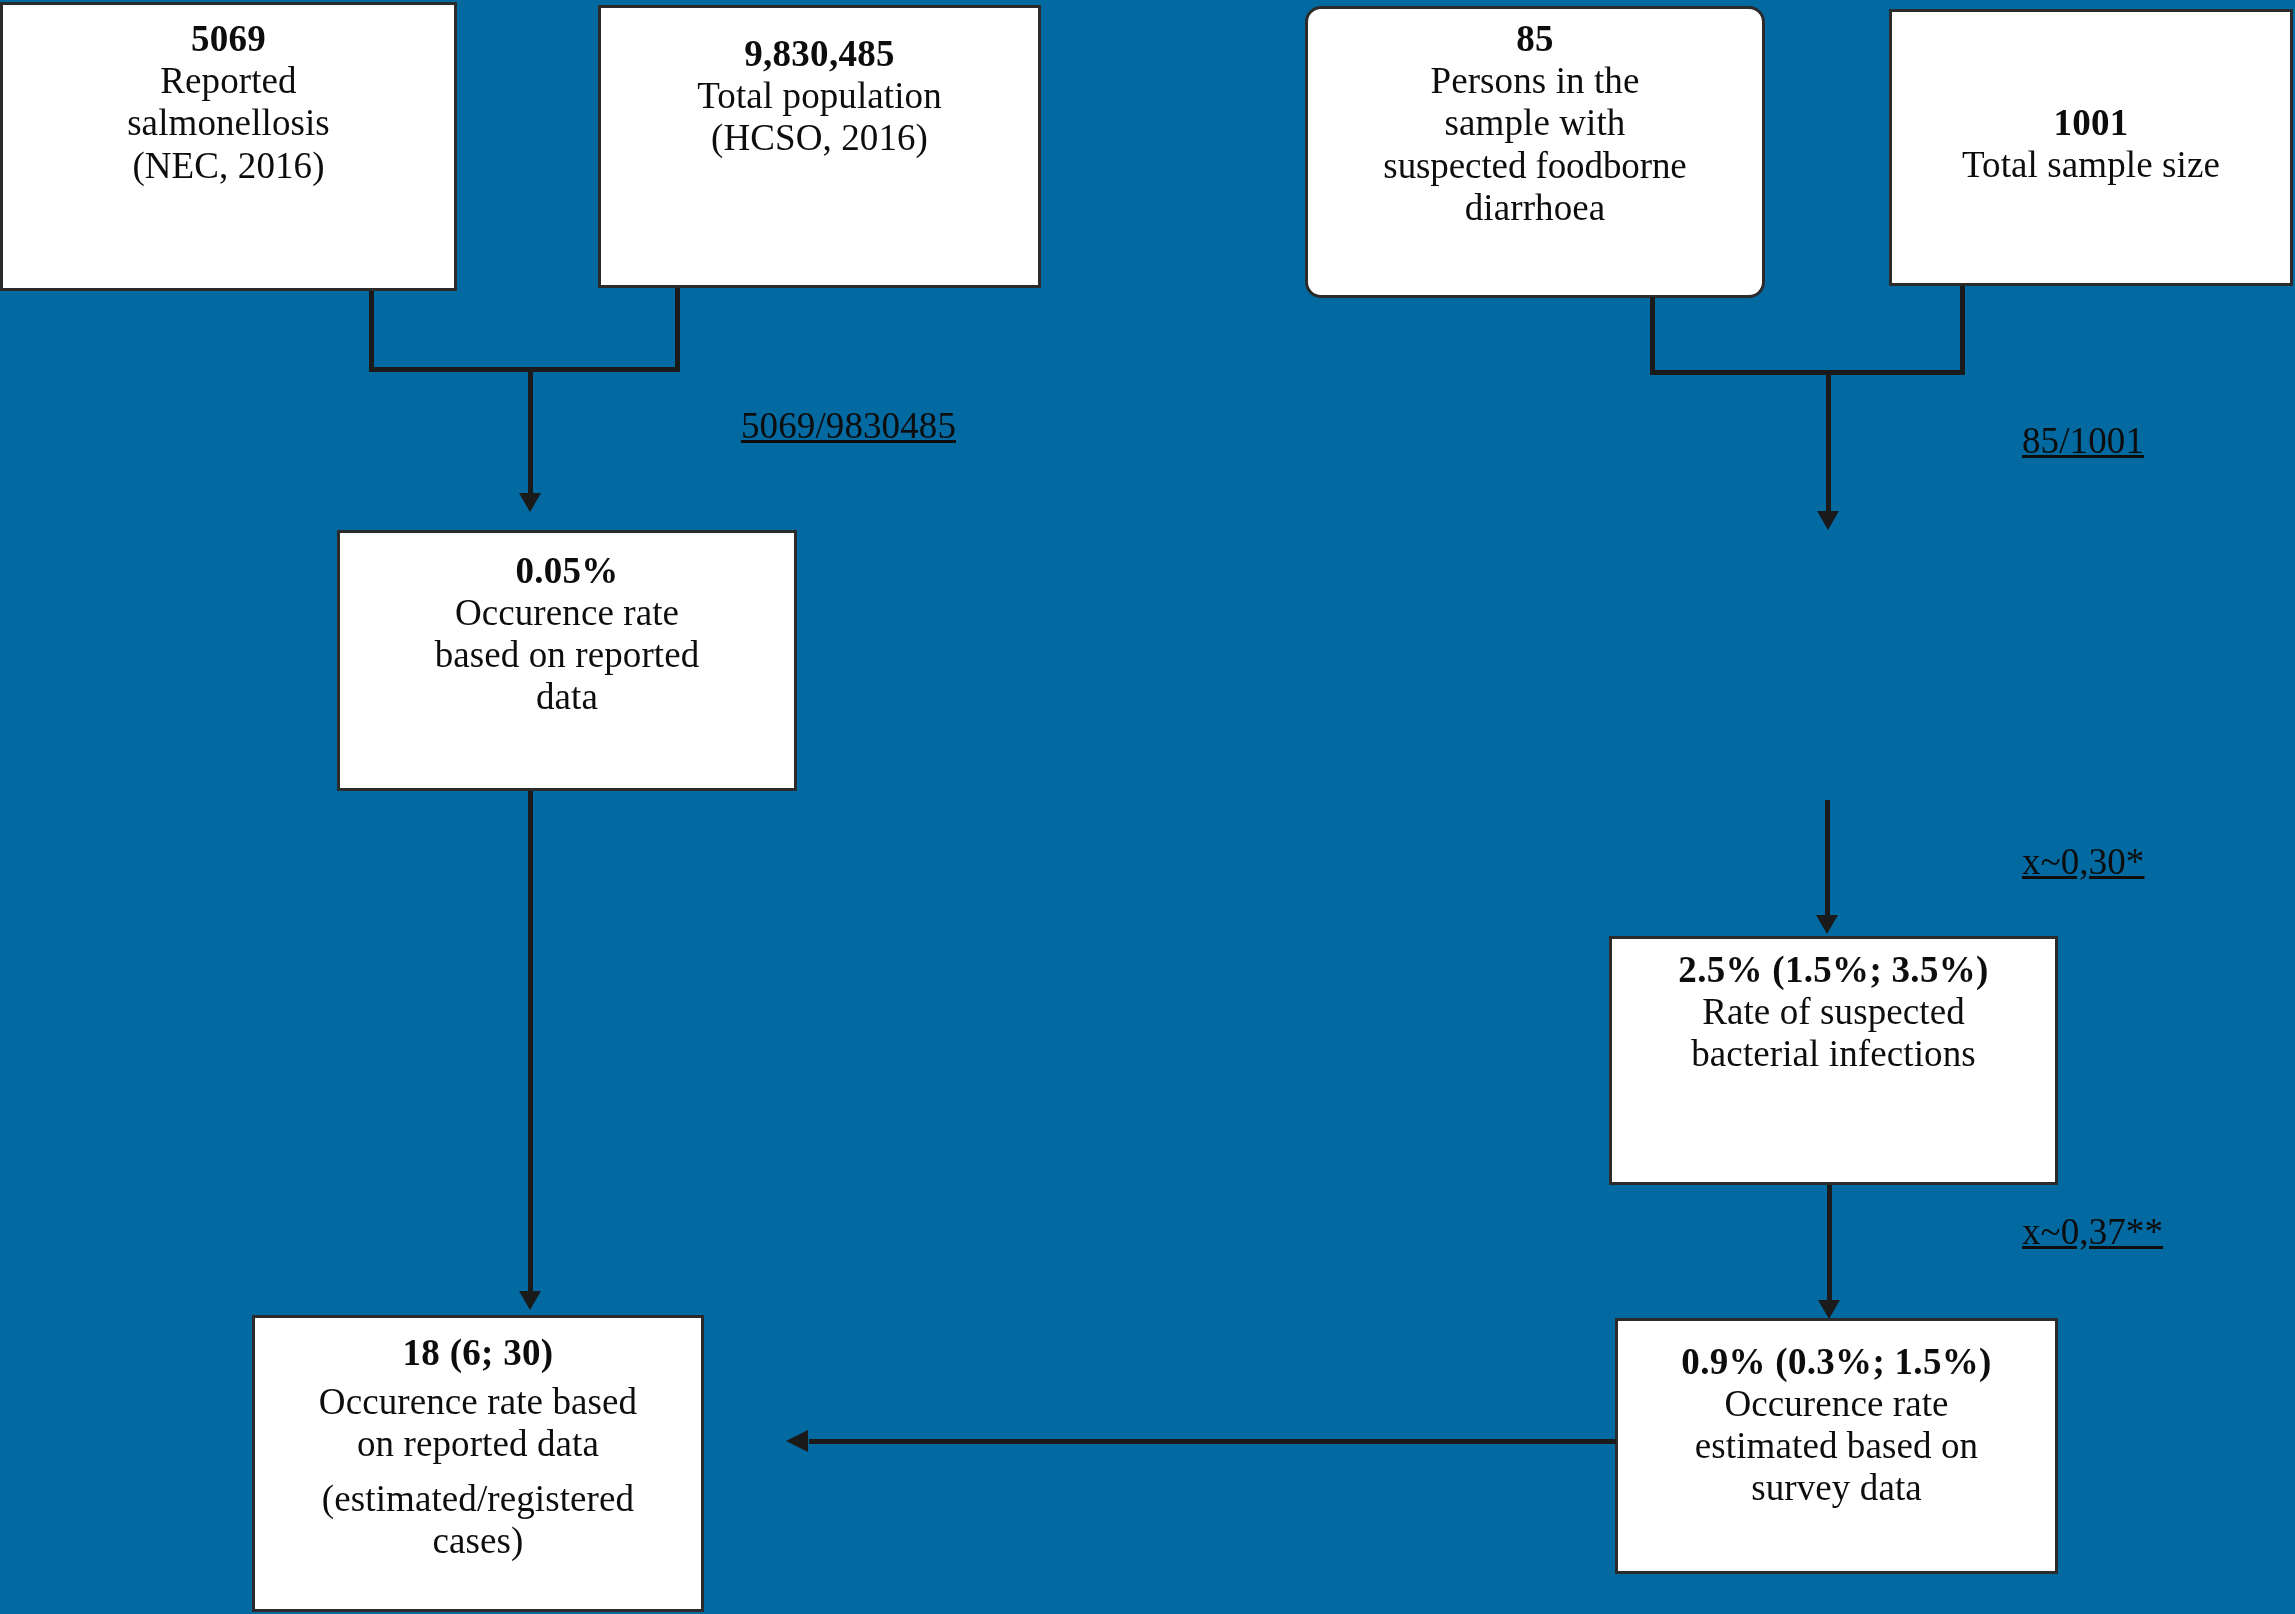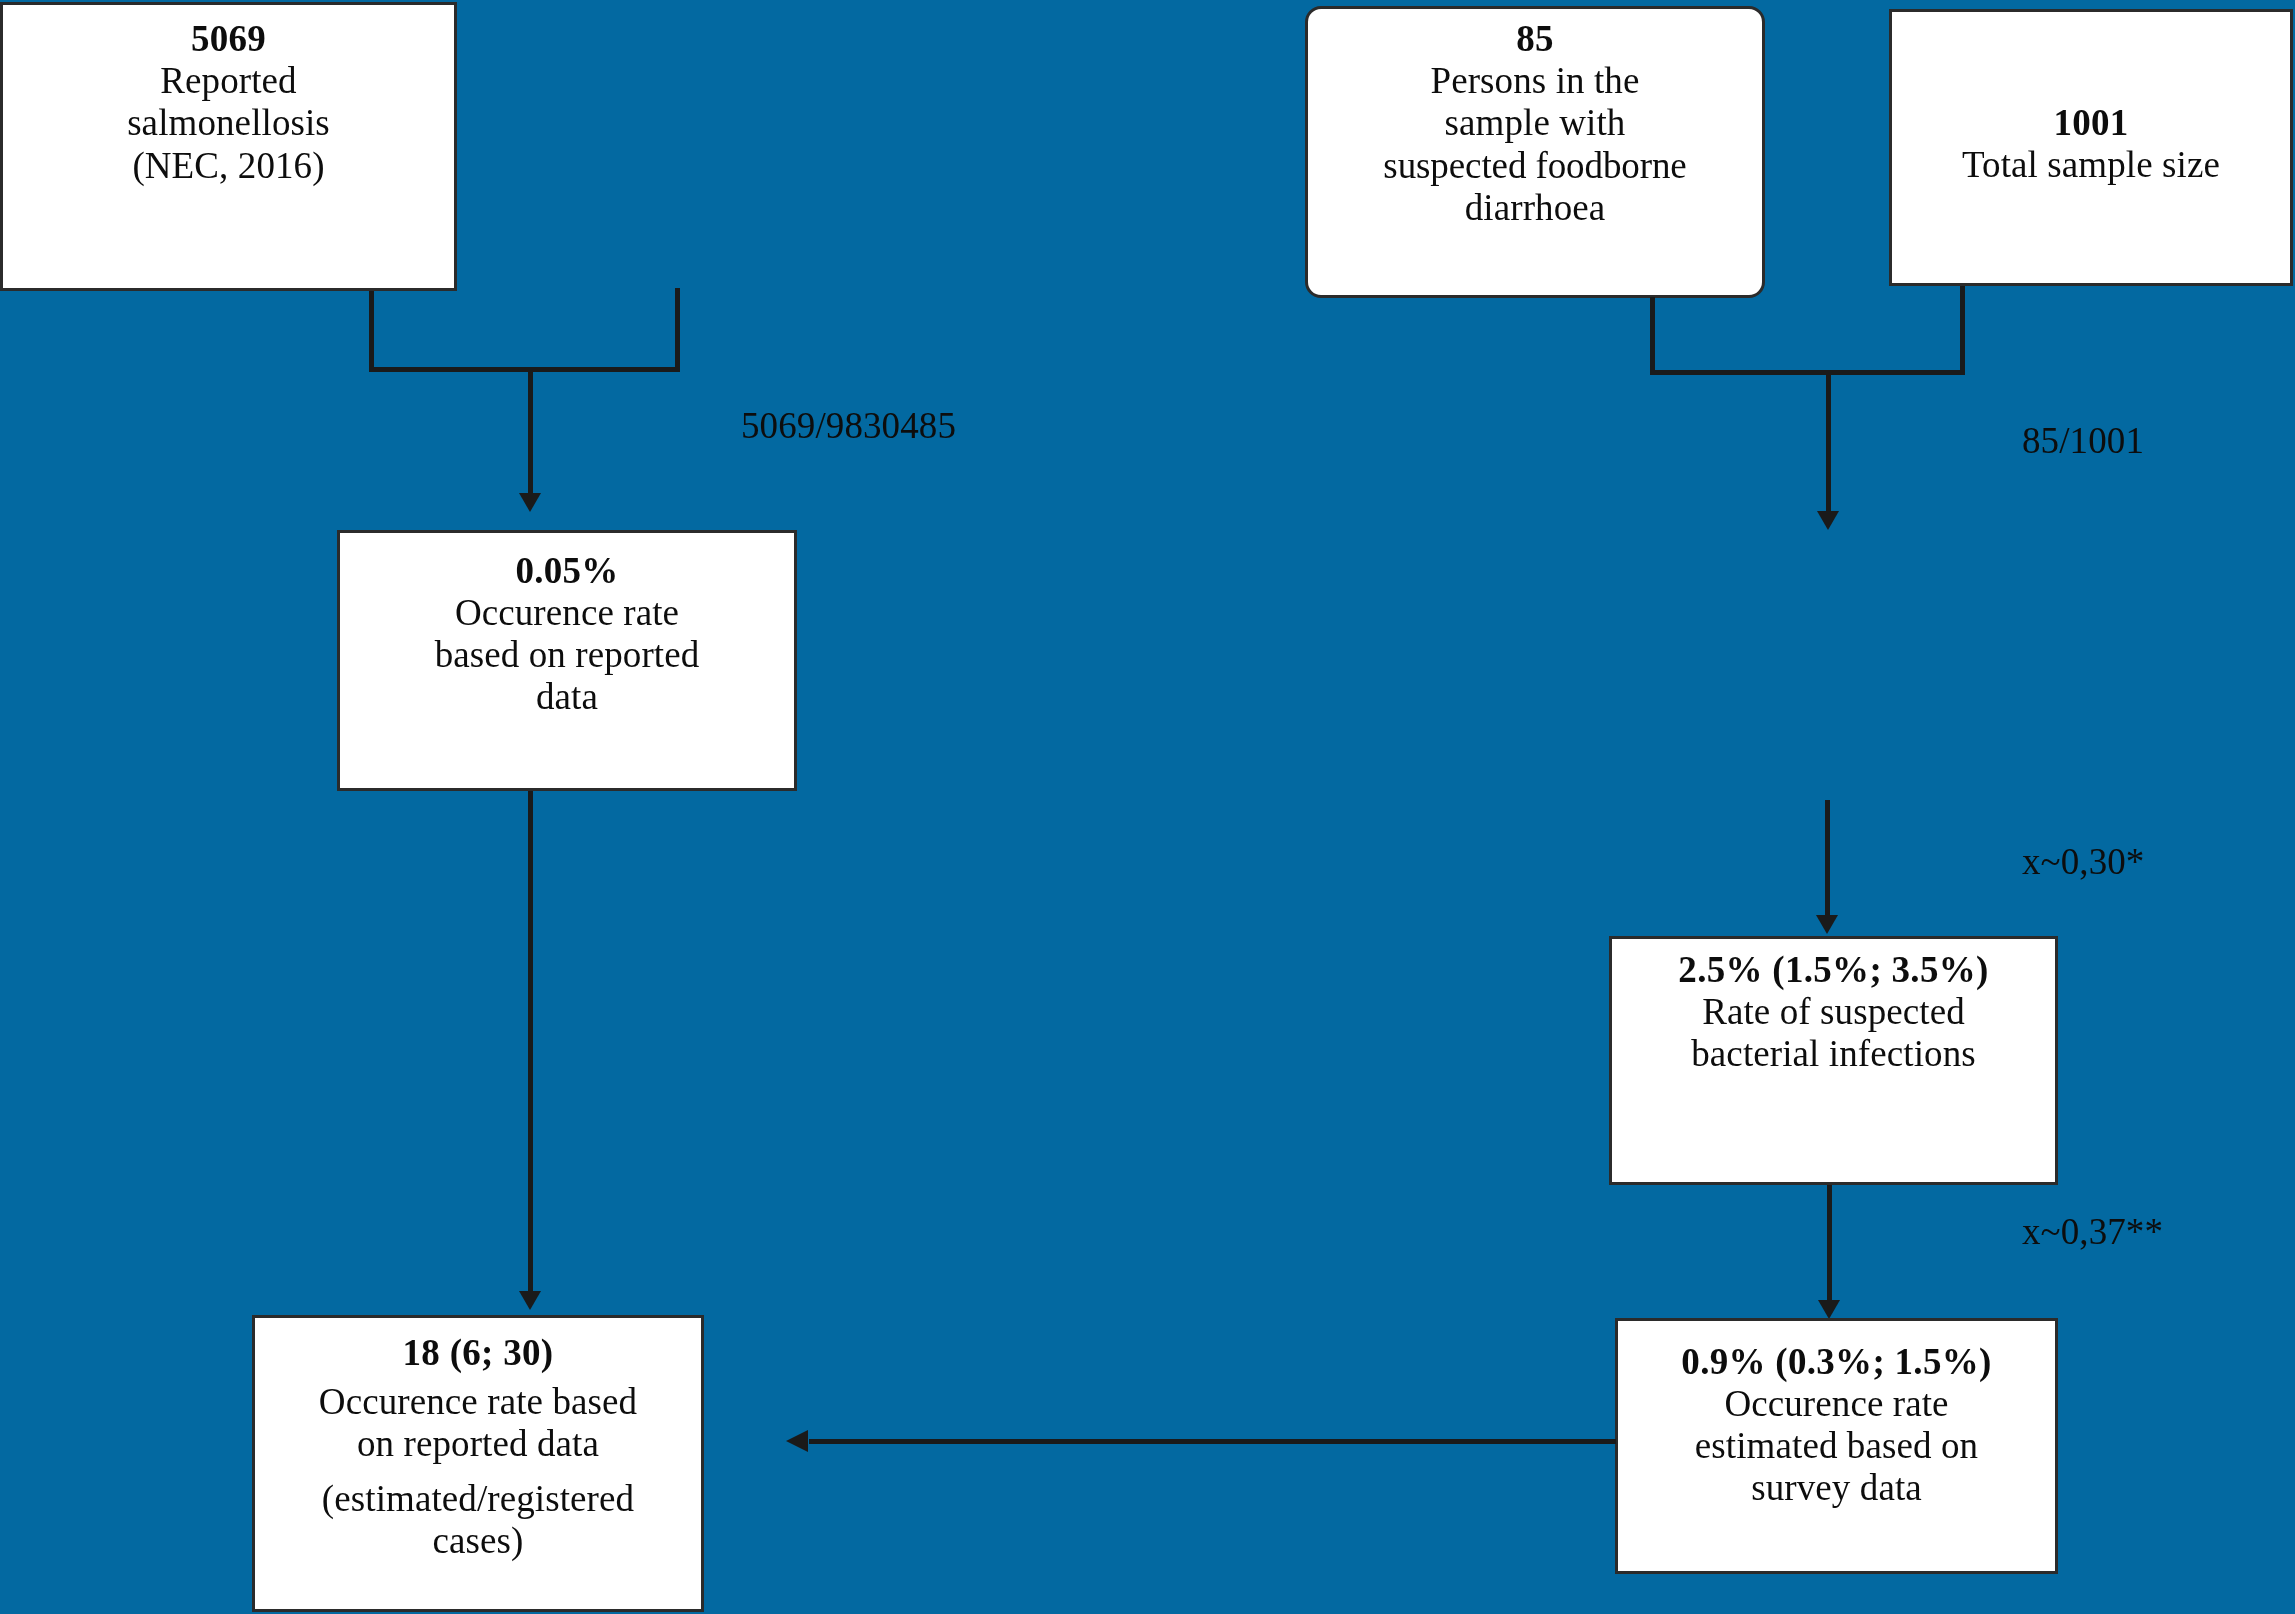--- a/index.html
+++ b/index.html
@@ -39,20 +39,21 @@
     font-size: 37px;
     letter-spacing: 0.1px;
   }
   .node .ln.tight { letter-spacing: -0.1px; }
 
   .note {
     position: absolute;
     font-size: 37px;
     white-space: nowrap;
     letter-spacing: 0.1px;
+    text-decoration: underline;
   }
 
   
   .vline, .hline {
     position: absolute;
     background: #1a1a1a;
   }
   .vline { width: 4.5px; }
   .hline { height: 4.5px; }
 
@@ -76,20 +77,25 @@
 
 <div id="canvas">
 
   <div class="node" style="left:0px; top:1.5px; width:457px; height:289px; justify-content:flex-start; padding-top:13.5px;">
     <div class="hl">5069</div>
     <div class="ln">Reported</div>
     <div class="ln">salmonellosis</div>
     <div class="ln">(NEC, 2016)</div>
   </div>
 
+  <div class="node" style="left:598px; top:4.5px; width:443px; height:283px; padding-top:25.5px;">
+    <div class="hl">9,830,485</div>
+    <div class="ln">Total population</div>
+    <div class="ln">(HCSO, 2016)</div>
+  </div>
 
   <div class="node" style="left:1305px; top:6px; width:460px; height:292px; padding-top:9px;border-radius:16px;">
     <div class="hl">85</div>
     <div class="ln">Persons in the</div>
     <div class="ln">sample with</div>
     <div class="ln tight">suspected foodborne</div>
     <div class="ln">diarrhoea</div>
   </div>
 
   <div class="node" style="left:1889px; top:9px; width:404px; height:277px; justify-content:center; padding-top:0;">

